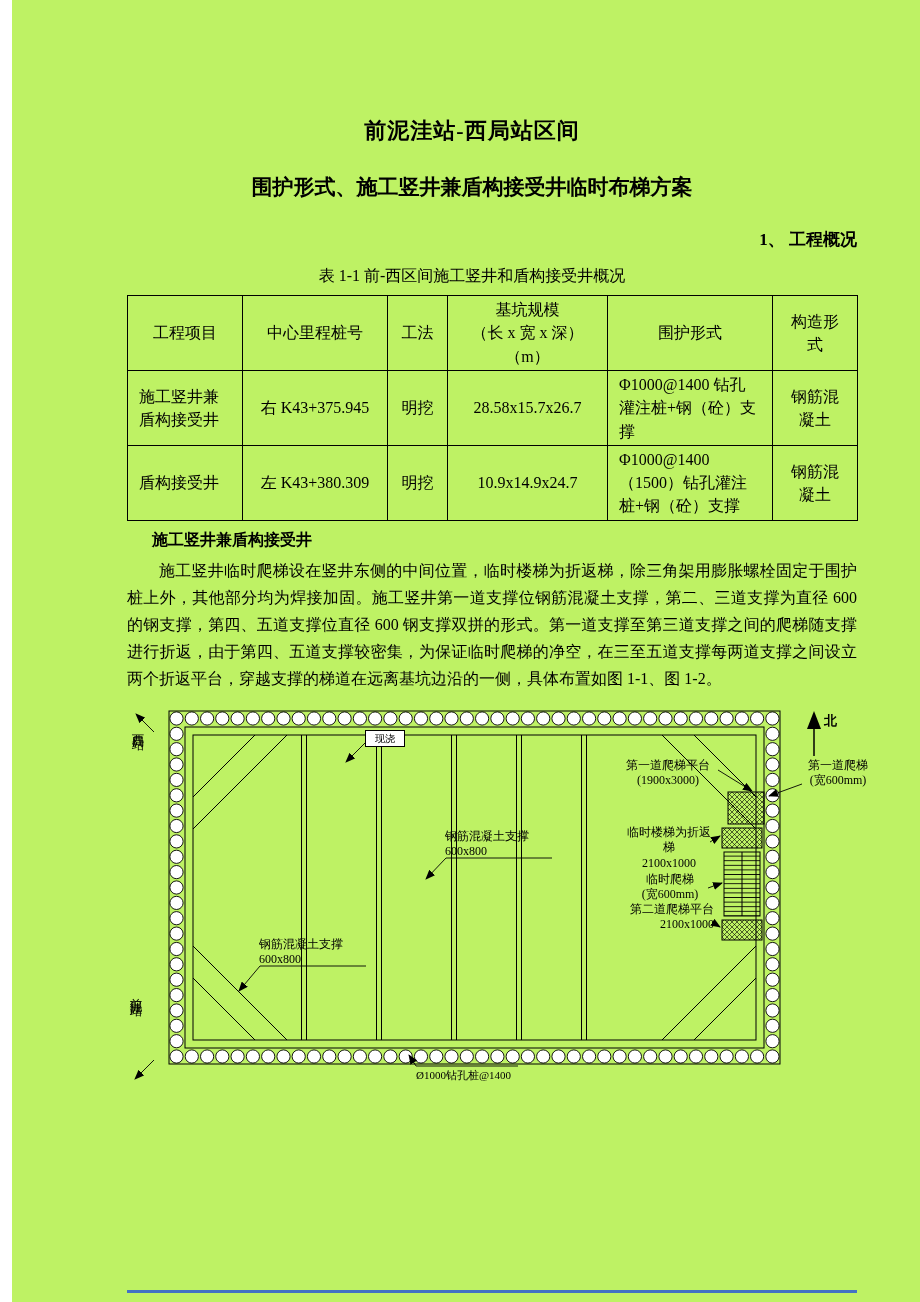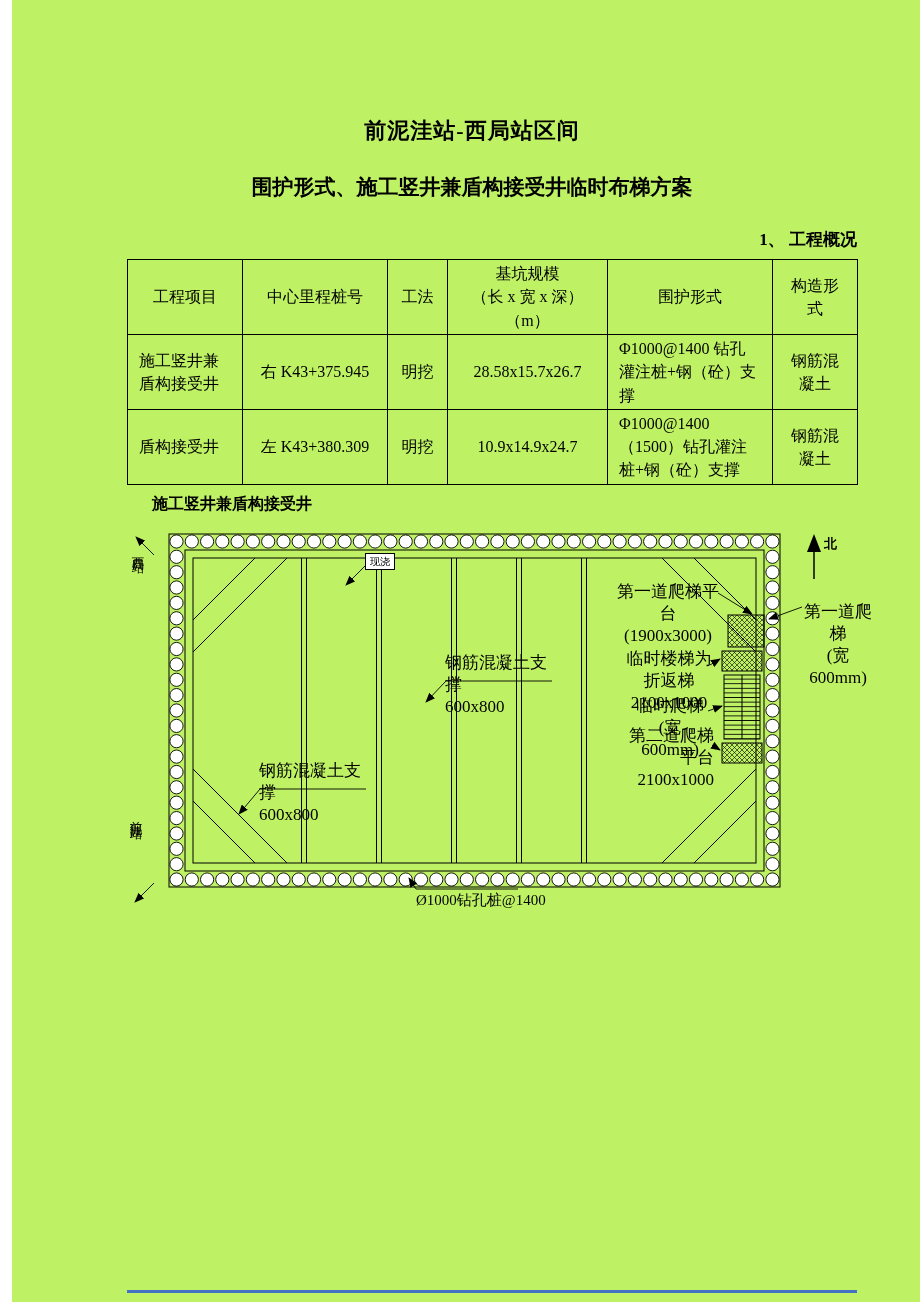--- a/index.html
+++ b/index.html
@@ -23,39 +23,40 @@
   .otable tbody tr.r1 { height: 75px; }
   .otable tbody tr.r2 { height: 70px; }
   .otable .al { text-align: left; }
 
   .heading3 { margin: 17px 0 0 25px; font-size: 16px; font-weight: bold; }
   .subhead  { margin: 9px 0 0 25px; font-size: 16px; font-weight: bold; }
   .body-text { margin: 6px 0 0; font-size: 16px; line-height: 27px; text-align: justify; text-indent: 2em; }
 
   .diagram { position: relative; width: 920px; height: 392px; margin: 10px 0 0 -115px; }
   .diagram svg { position: absolute; left: 0; top: 0; }
-  .dlabel { position: absolute; white-space: pre-line; font-size: 17px; line-height: 1.3; text-align: center; font-family: Liberation Serif, serif; }
+  .dlabel { position: absolute; white-space: pre-line; font-size: 12px; line-height: 1.3; text-align: center; font-family: Liberation Serif, serif; }
   .dlabel.left { text-align: left; }
   .vlabel { position: absolute; writing-mode: vertical-rl; text-orientation: upright;
             font-size: 12.5px; letter-spacing: 2px; }
   .castbox { position: absolute; border: 1px solid #000; font-size: 10px; line-height: 15px;
-             text-align: center; width: 30px; height: 17px; background: #fff; }
-  .pilenote { position: absolute; font-size: 15px; }
+             text-align: center; width: 40px; height: 17px; background: #fff; }
+  .pilenote { position: absolute; font-size: 11px; }
   .northlabel { position: absolute; font-size: 13px; font-weight: bold; }
   .footer-rule { position: absolute; left: 115px; top: 1290px; width: 730px; height: 3px; }
 </style>
 </head>
 <body>
 
 <div class="page">
 
   <h1 class="title">前泥洼站-西局站区间</h1>
   <h2 class="subtitle">围护形式、施工竖井兼盾构接受井临时布梯方案</h2>
 
   <div class="heading1">1、 工程概况</div>
+  <div class="tcaption">表 1-1 前-西区间施工竖井和盾构接受井概况</div>
 
   <table class="otable">
     <colgroup>
         <col class="c0">
         <col class="c1">
         <col class="c2">
         <col class="c3">
         <col class="c4">
         <col class="c5">
       </colgroup>
@@ -85,20 +86,21 @@
         <td>左 K43+380.309</td>
         <td>明挖</td>
         <td>10.9x14.9x24.7</td>
         <td class="al">Φ1000@1400（1500）钻孔灌注桩+钢（砼）支撑</td>
         <td>钢筋混凝土</td>
       </tr>
     </tbody>
   </table>
 
   <div class="subhead">施工竖井兼盾构接受井</div>
+  <p class="body-text">施工竖井临时爬梯设在竖井东侧的中间位置，临时楼梯为折返梯，除三角架用膨胀螺栓固定于围护桩上外，其他部分均为焊接加固。施工竖井第一道支撑位钢筋混凝土支撑，第二、三道支撑为直径 600 的钢支撑，第四、五道支撑位直径 600 钢支撑双拼的形式。第一道支撑至第三道支撑之间的爬梯随支撑进行折返，由于第四、五道支撑较密集，为保证临时爬梯的净空，在三至五道支撑每两道支撑之间设立两个折返平台，穿越支撑的梯道在远离基坑边沿的一侧，具体布置如图 1-1、图 1-2。</p>
 
   <div class="diagram">
     <svg width="920" height="392" viewBox="0 0 920 392">
       <defs>
         <marker id="arrow" markerWidth="10" markerHeight="8" refX="9" refY="4" orient="auto" markerUnits="userSpaceOnUse">
           <path d="M0,0 L10,4 L0,8 Z" fill="#000"></path>
         </marker>
         <pattern id="cross" width="5" height="5" patternUnits="userSpaceOnUse">
           <path d="M0,5 L5,0 M0,0 L5,5" stroke="#000" stroke-width="0.6"></path>
         </pattern>
@@ -289,21 +291,21 @@
         <line x1="802" y1="27" x2="802" y2="54" stroke="#000" stroke-width="1.5"></line>
       </g>
     </svg>
 
     <div class="northlabel" style="left:812px; top:10px;">北</div>
     <div class="vlabel" style="left:117px; top:22px;">西局站</div>
     <div class="vlabel" style="left:115px; top:286px;">前泥洼站</div>
     <div class="castbox" style="left:353px; top:28px;">现浇</div>
     <div class="dlabel" style="left:600px; top:56px; width:112px;">第一道爬梯平台
 (1900x3000)</div>
-    <div class="dlabel" style="left:786px; top:76px; width:80px;">第一道爬梯
+    <div class="dlabel" style="left:786px; top:56px; width:80px;">第一道爬梯
 (宽600mm)</div>
     <div class="dlabel" style="left:612px; top:123px; width:90px;">临时楼梯为折返梯
 2100x1000</div>
     <div class="dlabel" style="left:618px; top:170px; width:80px;">临时爬梯
 (宽600mm)</div>
     <div class="dlabel" style="left:612px; top:200px; width:90px;text-align:right;">第二道爬梯平台
 2100x1000</div>
     <div class="dlabel left" style="left:433px; top:127px; width:112px;">钢筋混凝土支撑
 600x800</div>
     <div class="dlabel left" style="left:247px; top:235px; width:112px;">钢筋混凝土支撑

